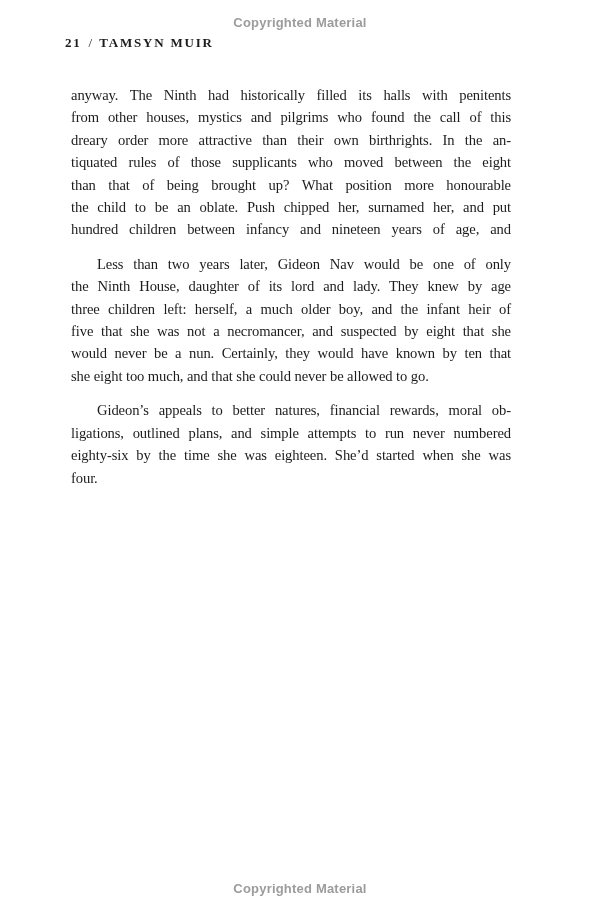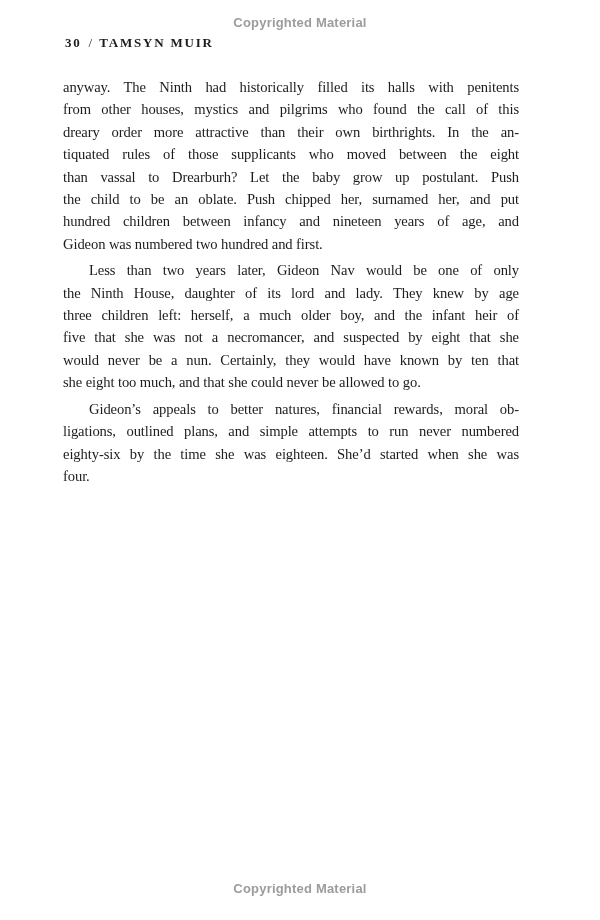--- a/index.html
+++ b/index.html
@@ -37,50 +37,49 @@
     margin:0 7px;
     letter-spacing:0;
   }
   .body-text{
     position:absolute;left:59px;top:72px;width:464px;
     color:var(--text);
     font-size:14.6px;
     line-height:22.4px;
     letter-spacing:-0.1px;
   }
-  .paragraph{margin:4px;}
+  .paragraph{margin:12px;}
   .line{
     text-align:justify;
     text-align-last:justify;
   }
   .line.last{text-align-last:left;}
   .line.indent{text-indent:26px;}
   .line em{font-style:italic;}
 </style>
 </head>
 <body>
 
 <div class="page">
 
   <div class="watermark top">Copyrighted Material</div>
 
   <div class="page-header">
-    <span>30</span><span class="sep">/</span><span>TAMSYN MUIR</span>
+    <span>21</span><span class="sep">/</span><span>TAMSYN MUIR</span>
   </div>
 
   <div class="body-text">
       <div class="paragraph">
         <div class="line">anyway. The Ninth had historically filled its halls with penitents</div>
         <div class="line">from other houses, mystics and pilgrims who found the call of this</div>
         <div class="line">dreary order more attractive than their own birthrights. In the an-</div>
         <div class="line">tiquated rules of those supplicants who moved between the eight</div>
-        <div class="line">than vassal to Drearburh? Let the baby grow up postulant. Push</div>
+        <div class="line">than that of being brought up? What position more honourable</div>
         <div class="line">the child to be an oblate. Push chipped her, surnamed her, and put</div>
         <div class="line">hundred children between infancy and nineteen years of age, and</div>
-        <div class="line last">Gideon was numbered two hundred and first.</div>
       </div>
       <div class="paragraph">
         <div class="line indent">Less than two years later, Gideon Nav would be one of only</div>
         <div class="line">the Ninth House, daughter of its lord and lady. They knew by age</div>
         <div class="line">three children left: herself, a much older boy, and the infant heir of</div>
         <div class="line">five that she was not a necromancer, and suspected by eight that she</div>
         <div class="line">would never be a nun. Certainly, they would have known by ten that</div>
         <div class="line last">she eight too much, and that she could never be allowed to go.</div>
       </div>
       <div class="paragraph">

